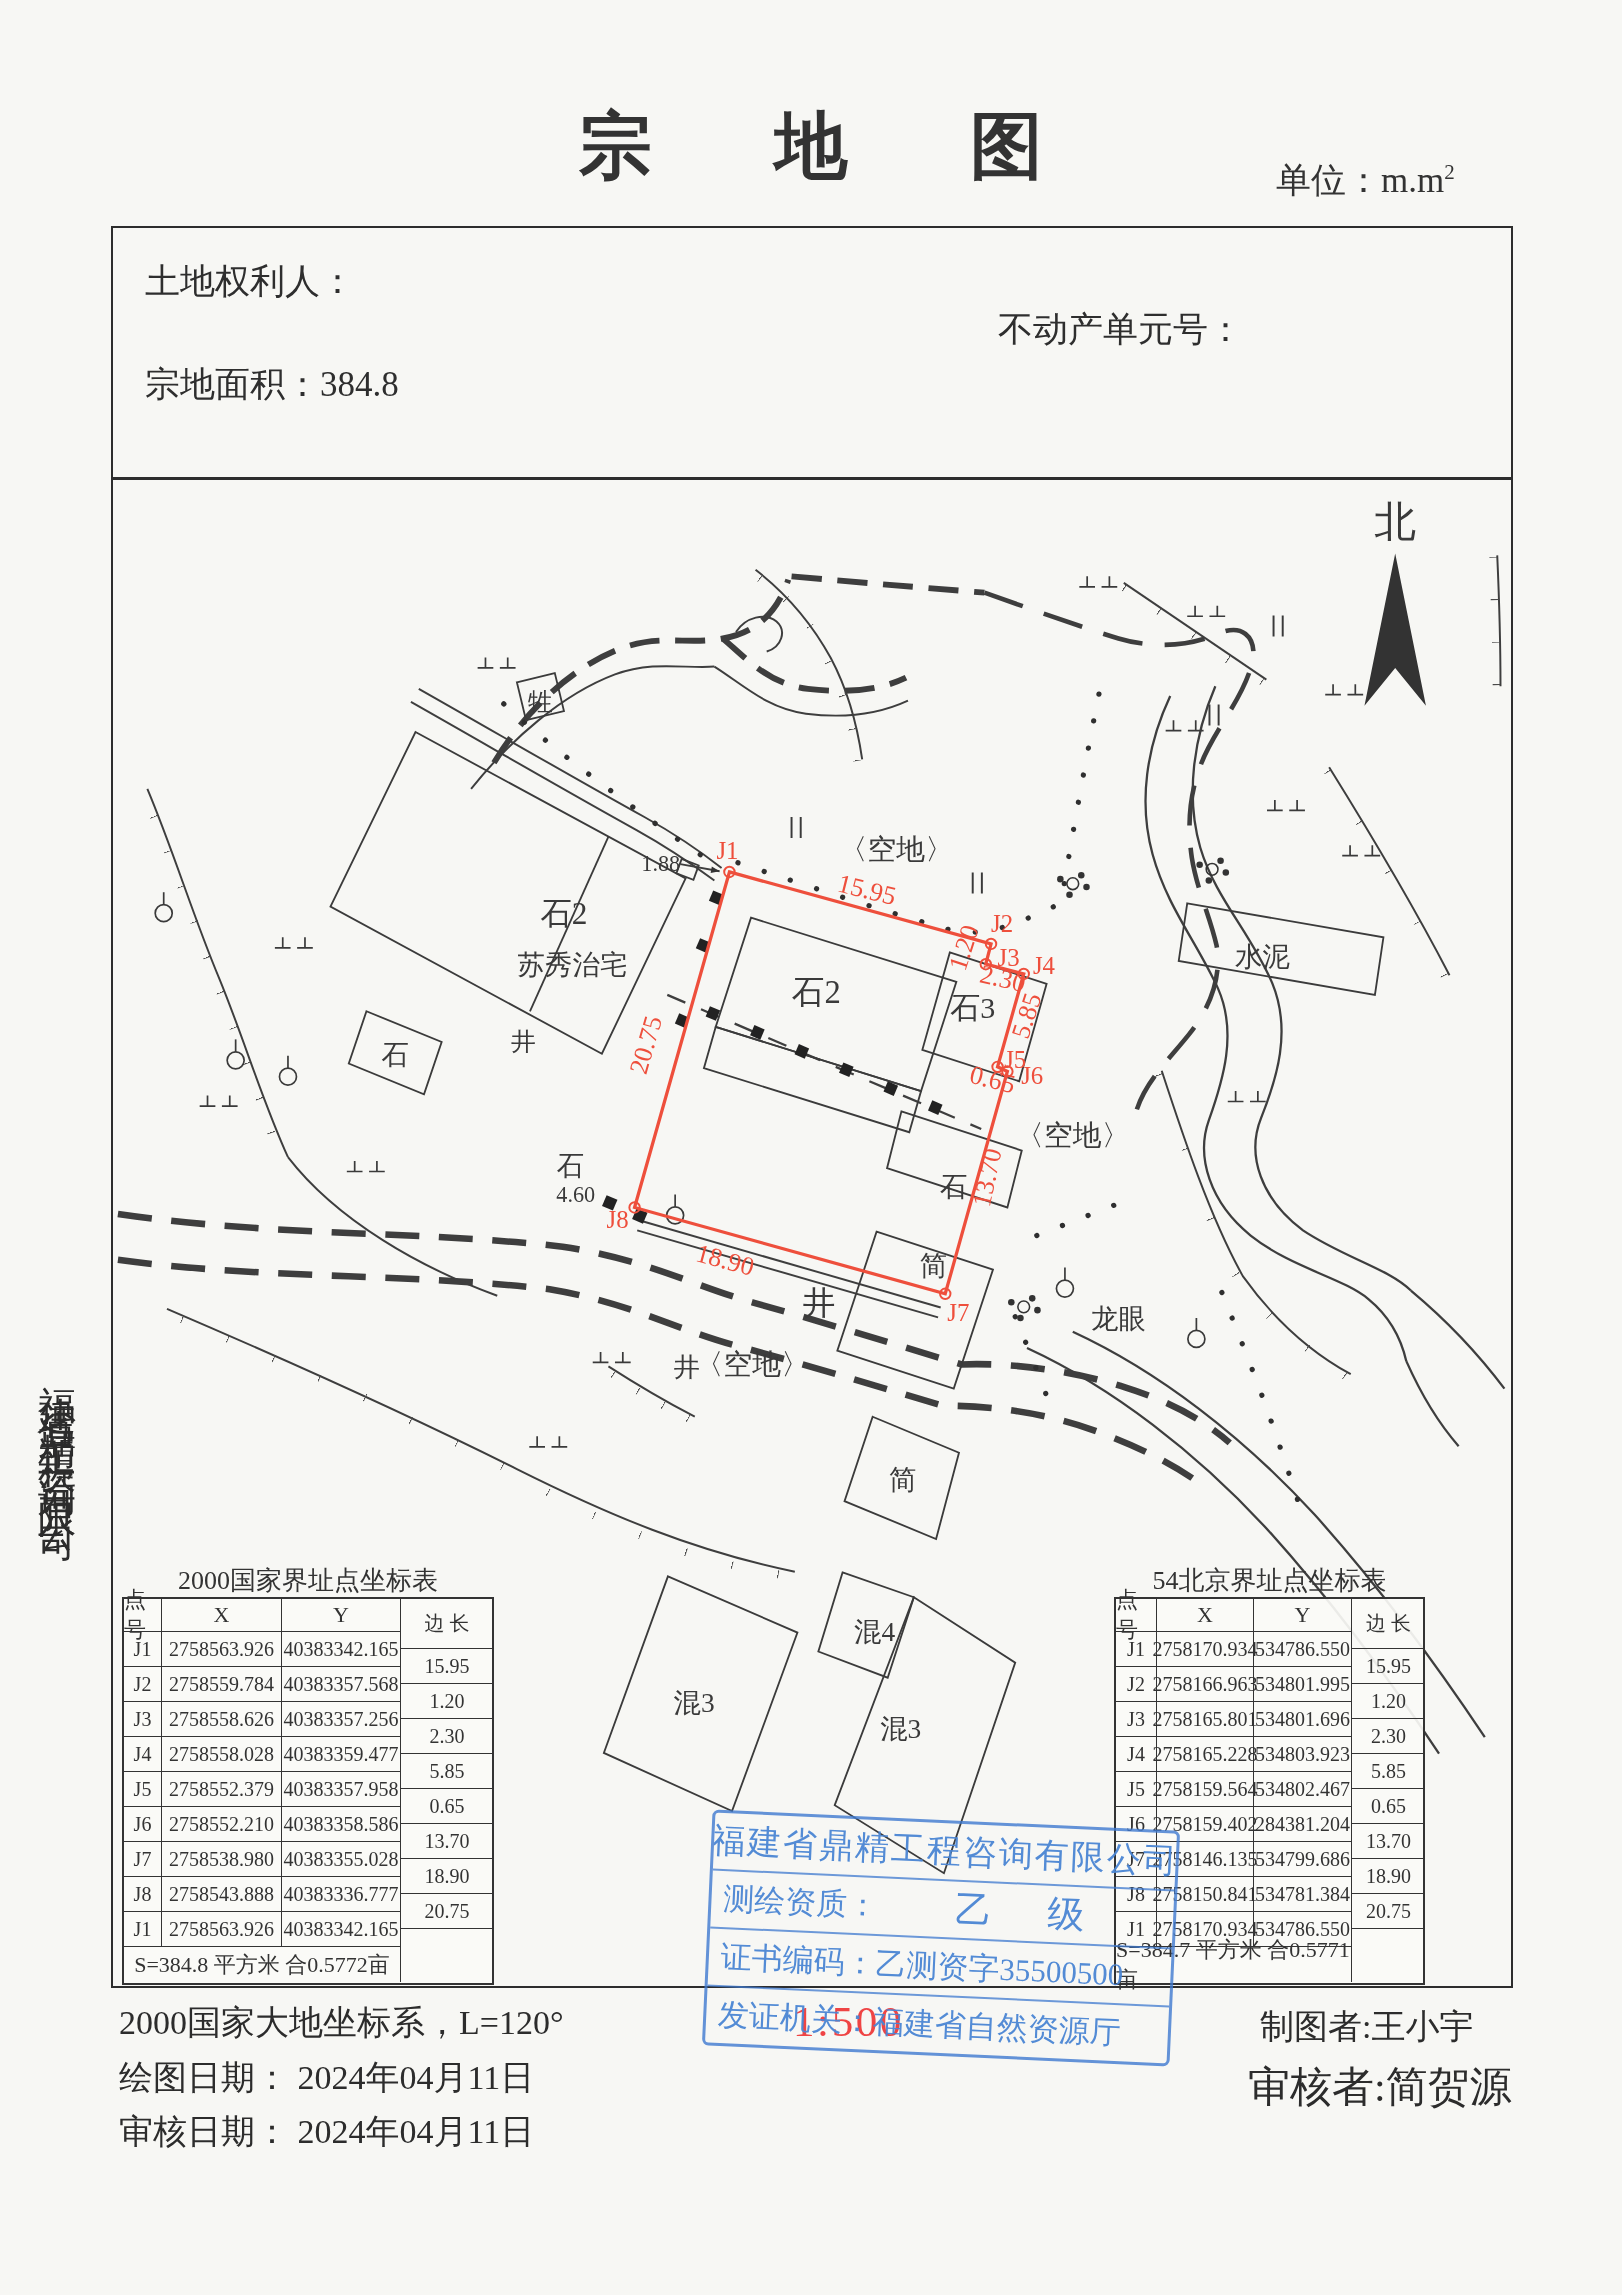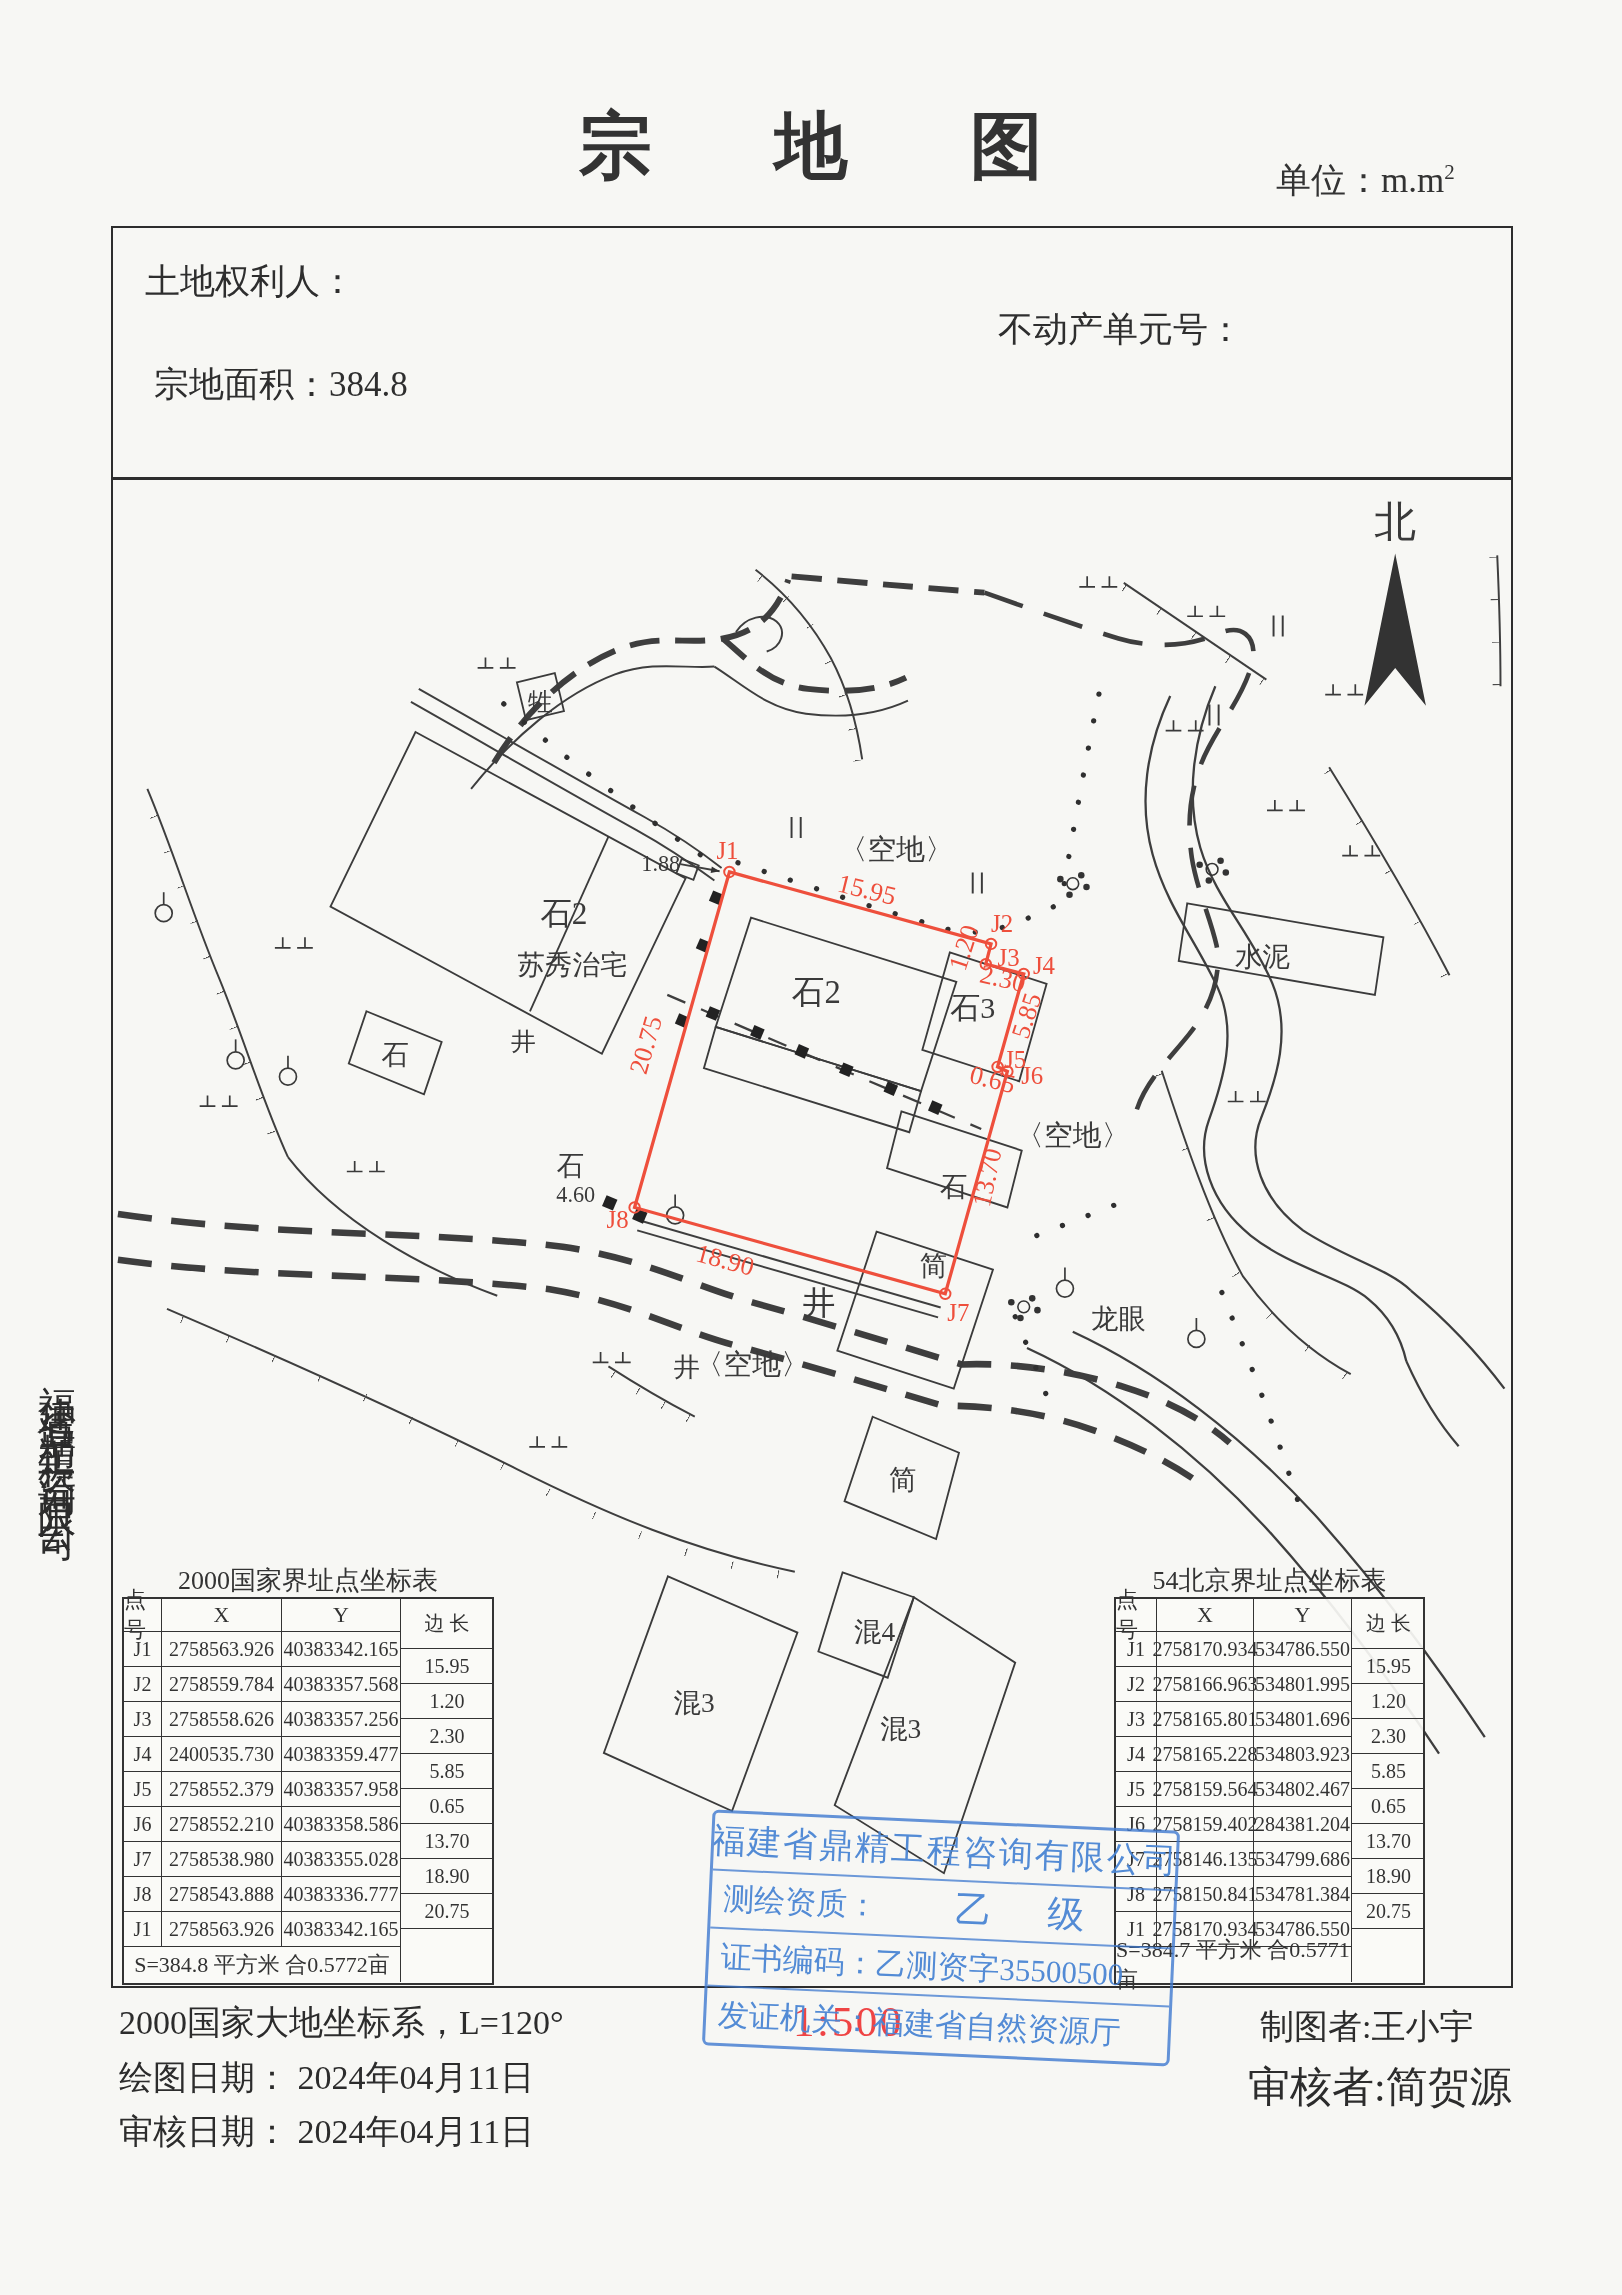--- a/index.html
+++ b/index.html
@@ -16,21 +16,21 @@
     font-size:73px;font-weight:bold;letter-spacing:52px;text-indent:52px;
     color:#333;
   }
   .unit-label{left:1276px;top:157px;font-size:35px;color:#333;}
   .unit-label sup{font-size:21px;}
   
   .sheet-frame{left:111px;top:226px;width:1398px;height:1758px;border:2.6px solid #2d2d2d;background:transparent;}
   .head-divider{left:111px;top:477px;width:1401px;height:2.6px;background:#2d2d2d;}
   .hd-owner{left:145px;top:258px;font-size:35px;}
   .hd-unitno{left:998px;top:306px;font-size:35px;}
-  .hd-area{left:154px;top:361px;font-size:35px;}
+  .hd-area{left:145px;top:361px;font-size:35px;}
   
   .map-svg{left:114px;top:480px;z-index:1;}
   .map-svg text{font-family:"Liberation Serif","DejaVu Serif",serif;}
   .blk-lbl{fill:#3a3a3a;}
   .red-lbl{fill:#ee4f3c;}
   
   .ct{z-index:3;background:rgba(250,250,246,0.92);}
   .ct-title{position:absolute;top:-34px;left:0;width:100%;text-align:center;font-size:26px;color:#333;}
   .ct-grid{position:absolute;left:0;top:0;border:2px solid #333;box-sizing:border-box;}
   .ct-row{display:flex;}
@@ -327,21 +327,21 @@
         <div class="ct-cell" style="width:120px;height:35px;">2758559.784</div>
         <div class="ct-cell" style="width:119px;height:35px;">40383357.568</div>
       </div>
     <div class="ct-row">
         <div class="ct-cell" style="width:38px;height:35px;">J3</div>
         <div class="ct-cell" style="width:120px;height:35px;">2758558.626</div>
         <div class="ct-cell" style="width:119px;height:35px;">40383357.256</div>
       </div>
     <div class="ct-row">
         <div class="ct-cell" style="width:38px;height:35px;">J4</div>
-        <div class="ct-cell" style="width:120px;height:35px;">2400535.730</div>
+        <div class="ct-cell" style="width:120px;height:35px;">2758558.028</div>
         <div class="ct-cell" style="width:119px;height:35px;">40383359.477</div>
       </div>
     <div class="ct-row">
         <div class="ct-cell" style="width:38px;height:35px;">J5</div>
         <div class="ct-cell" style="width:120px;height:35px;">2758552.379</div>
         <div class="ct-cell" style="width:119px;height:35px;">40383357.958</div>
       </div>
     <div class="ct-row">
         <div class="ct-cell" style="width:38px;height:35px;">J6</div>
         <div class="ct-cell" style="width:120px;height:35px;">2758552.210</div>

